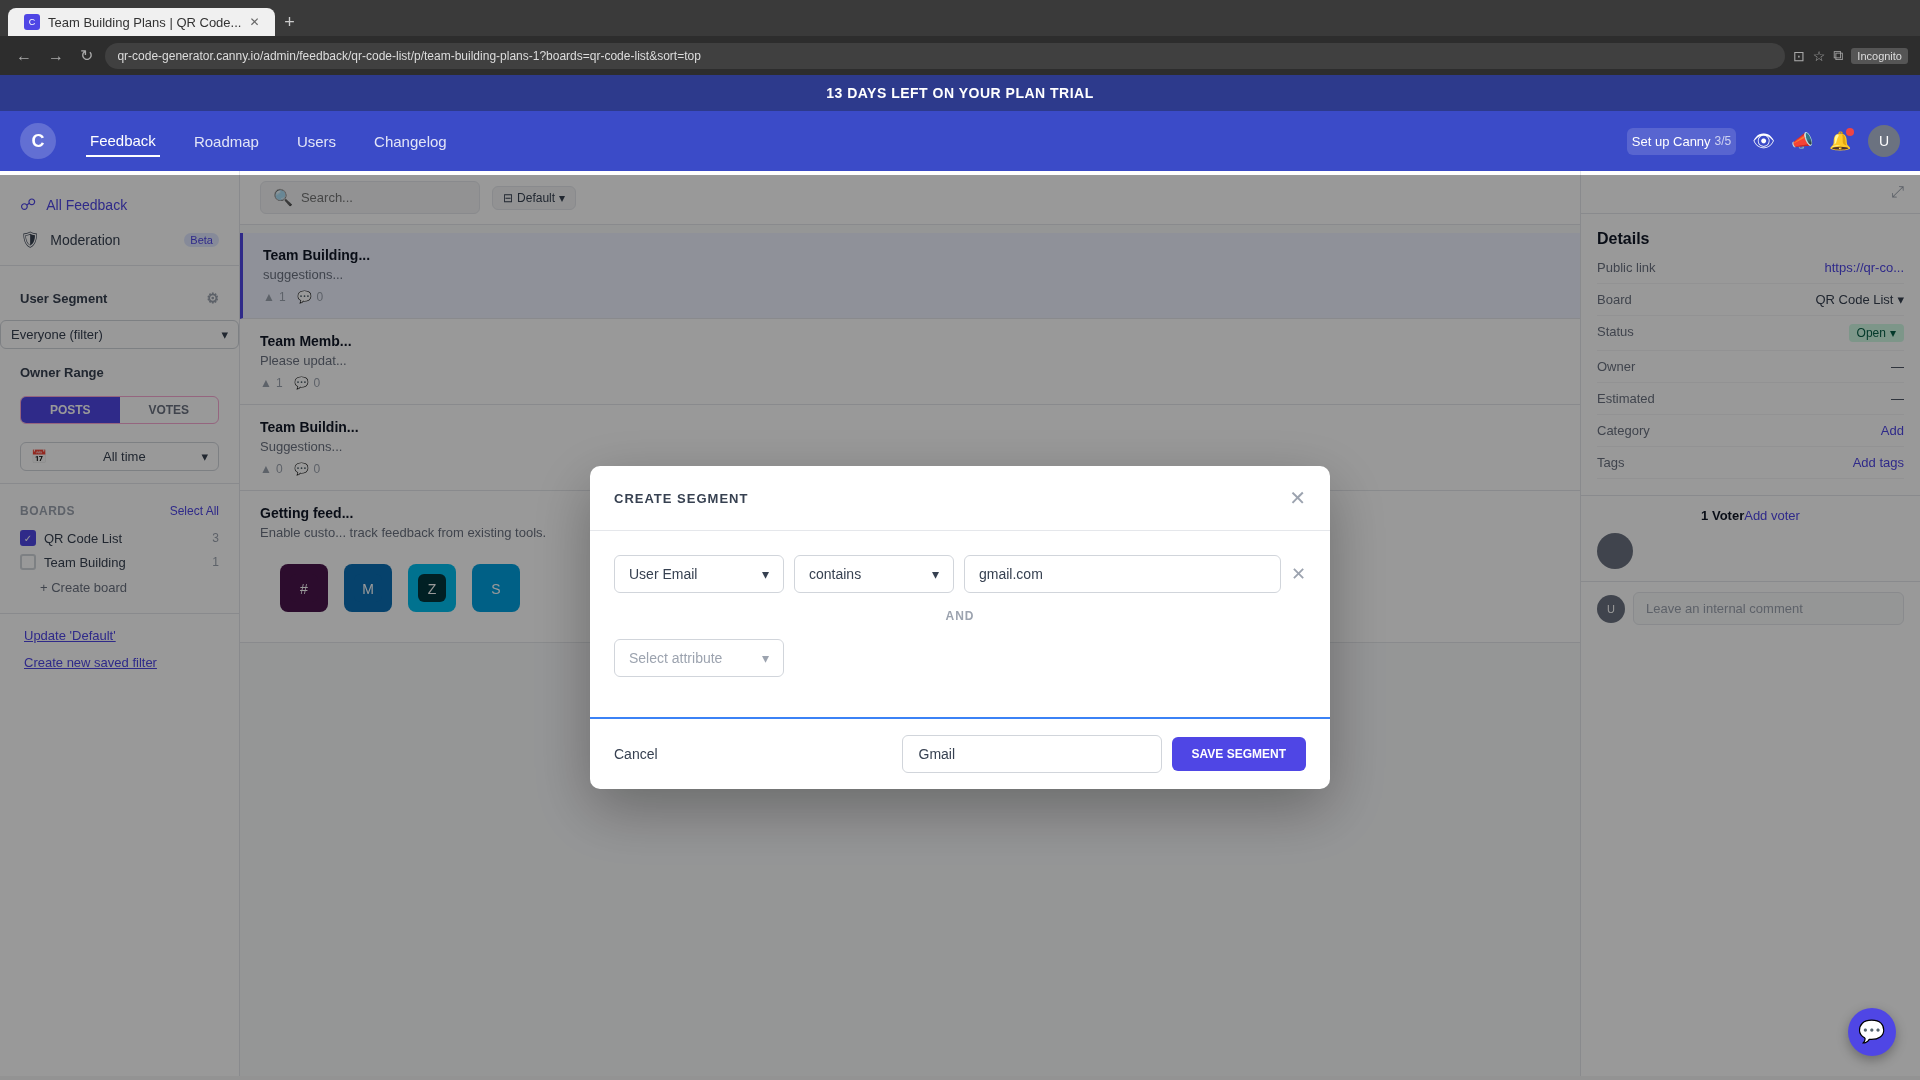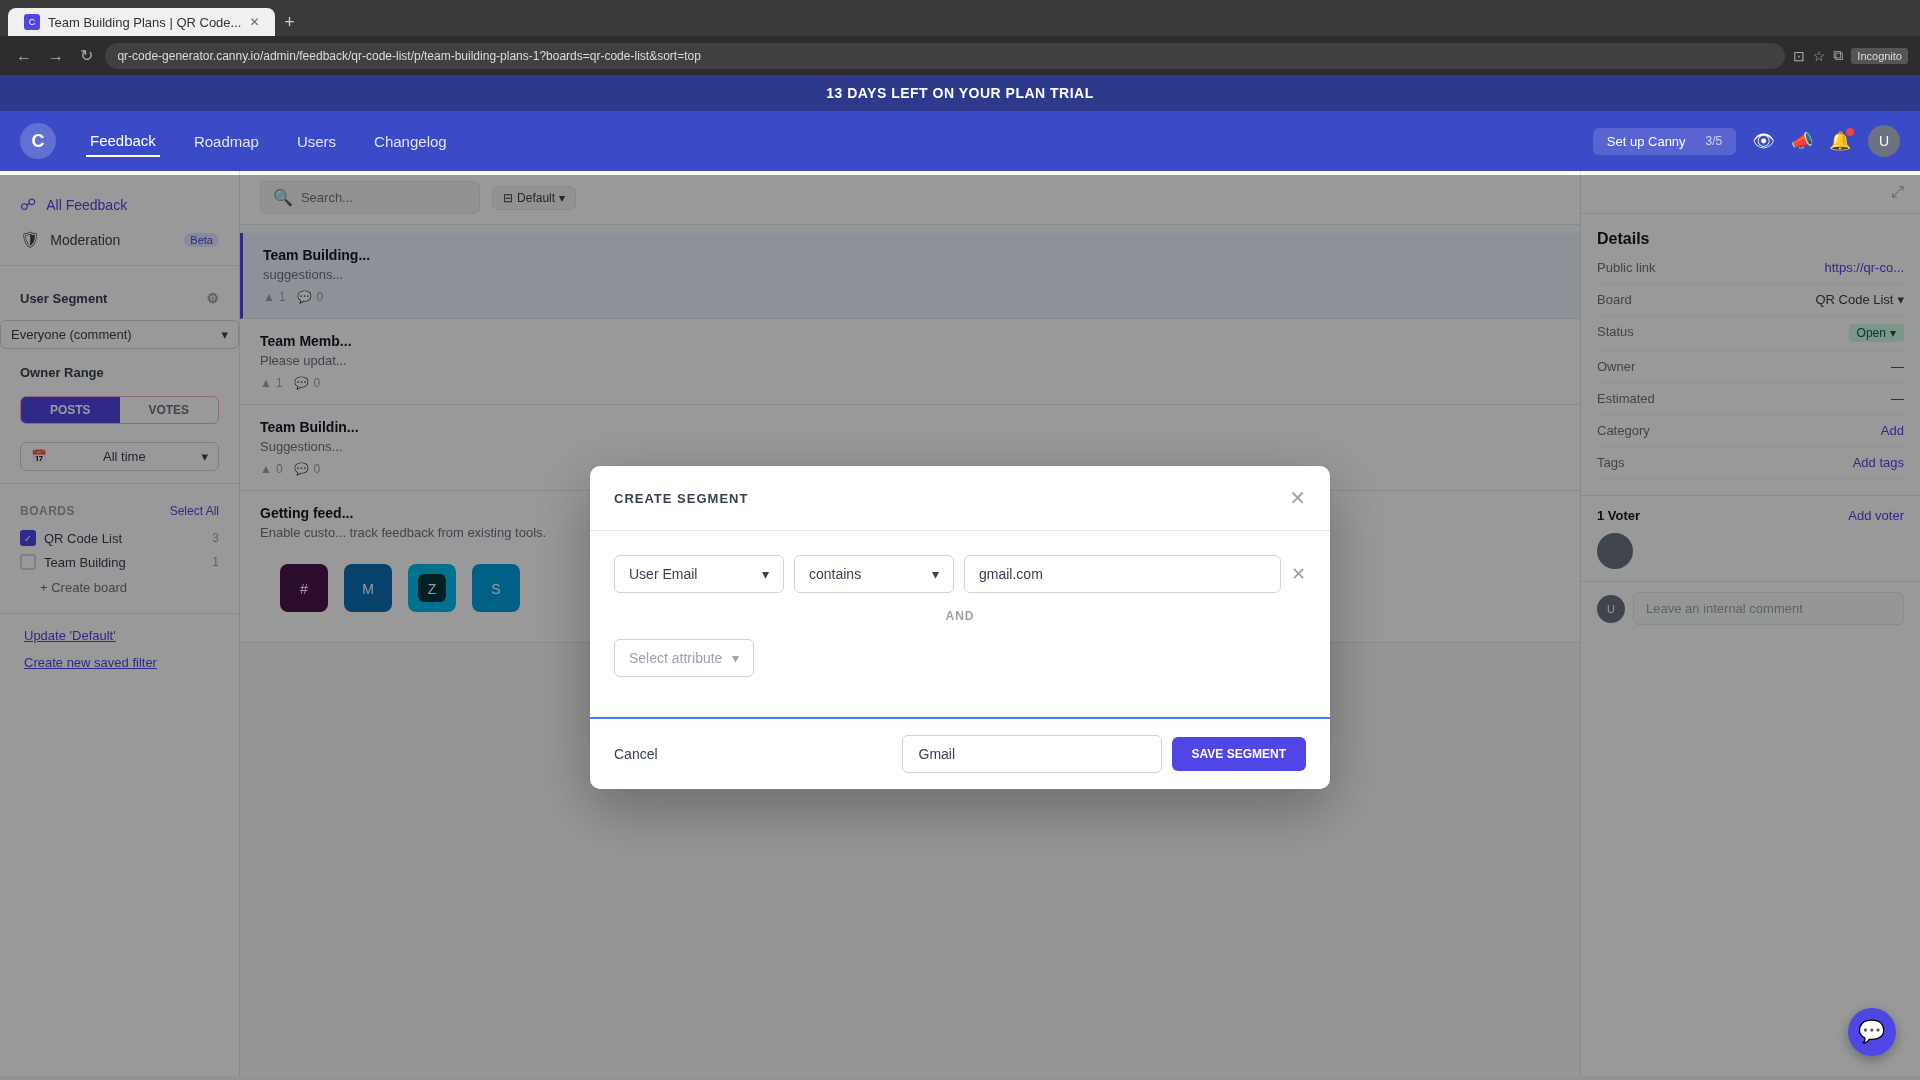--- a/index.html
+++ b/index.html
@@ -23,21 +23,21 @@
 
     
     .trial-banner { background: #2d3a8c; color: white; text-align: center; padding: 10px; font-size: 14px; font-weight: 600; letter-spacing: 0.5px; }
 
     
     .top-nav { background: #3b4bc8; height: 60px; display: flex; align-items: center; padding: 0 20px; gap: 30px; position: relative; }
     .top-nav-logo { width: 36px; height: 36px; }
     .top-nav-item { color: rgba(255,255,255,0.85); font-size: 15px; cursor: pointer; padding: 6px 4px; }
     .top-nav-item.active { color: white; border-bottom: 2px solid white; }
     .top-nav-right { margin-left: auto; display: flex; align-items: center; gap: 16px; }
-    .setup-canny { background: rgba(255,255,255,0.15); border-radius: 6px; padding: 6px 14px; color: white; font-size: 13px; display: flex; align-items: center; gap: 20px; cursor: pointer; justify-content: flex-end; }
+    .setup-canny { background: rgba(255,255,255,0.15); border-radius: 6px; padding: 6px 5px; color: white; font-size: 13px; display: flex; align-items: center; gap: 4px; cursor: pointer; justify-content: flex-end; }
     .setup-progress { color: rgba(255,255,255,0.7); font-size: 12px; }
     .nav-icon-btn { color: white; font-size: 18px; cursor: pointer; position: relative; }
     .notification-dot { width: 8px; height: 8px; background: #ef4444; border-radius: 50%; position: absolute; top: -2px; right: -2px; }
     .avatar-btn { width: 32px; height: 32px; background: #6b7280; border-radius: 50%; cursor: pointer; overflow: hidden; display: flex; align-items: center; justify-content: center; color: white; font-size: 14px; }
 
     
     .main-layout { display: flex; height: calc(1080px - 75px - 40px - 60px); }
 
     
     .sidebar { width: 240px; background: white; border-right: 1px solid #e5e7eb; padding: 16px 0; overflow-y: auto; flex-shrink: 0; }
@@ -85,21 +85,21 @@
     .details-section { padding: 16px; }
     .details-title { font-size: 16px; font-weight: 700; color: #111827; margin-bottom: 4px; }
     .detail-row { display: flex; align-items: flex-start; justify-content: space-between; padding: 8px 0; border-bottom: 1px solid #f3f4f6; font-size: 13px; }
     .detail-label { color: #6b7280; font-weight: 500; }
     .detail-value { color: #374151; text-align: right; }
     .detail-value.link { color: #4f46e5; cursor: pointer; max-width: 160px; overflow: hidden; text-overflow: ellipsis; white-space: nowrap; }
     .detail-value.clickable { cursor: pointer; display: flex; align-items: center; gap: 4px; }
     .add-btn { color: #4f46e5; cursor: pointer; font-size: 13px; }
     .status-badge { background: #d1fae5; color: #065f46; padding: 2px 8px; border-radius: 4px; font-size: 12px; display: flex; align-items: center; gap: 4px; }
     .voter-section { padding: 12px 16px; border-top: 1px solid #e5e7eb; }
-    .voter-header { display: flex; justify-content: space-between; align-items: center; margin-bottom: 10px; font-size: 13px; }
+    .voter-header { display: flex; justify-content: center; align-items: center; margin-bottom: 10px; font-size: 13px; }
     .voter-title { font-weight: 600; color: #111827; }
     .voter-avatar { width: 36px; height: 36px; background: #6b7280; border-radius: 50%; }
     .comment-bar { padding: 10px 16px; border-top: 1px solid #e5e7eb; display: flex; align-items: center; gap: 8px; }
     .comment-avatar { width: 28px; height: 28px; background: #6b7280; border-radius: 50%; flex-shrink: 0; overflow: hidden; display: flex; align-items: center; justify-content: center; color: white; font-size: 11px; }
     .comment-input-wrapper { flex: 1; background: #f9fafb; border: 1px solid #e5e7eb; border-radius: 6px; padding: 8px 12px; font-size: 13px; color: #9ca3af; cursor: text; }
 
     
     .modal-overlay { position: absolute; top: 0; left: 0; right: 0; bottom: 0; background: rgba(0,0,0,0.4); z-index: 100; display: flex; align-items: center; justify-content: center; }
 
     
@@ -108,21 +108,21 @@
     .modal-title { font-size: 13px; font-weight: 700; color: #374151; letter-spacing: 1px; text-transform: uppercase; }
     .modal-close { color: #9ca3af; cursor: pointer; font-size: 20px; background: none; border: none; }
     .modal-body { padding: 24px; }
     .condition-row { display: flex; align-items: center; gap: 10px; margin-bottom: 16px; }
     .modal-select { border: 1px solid #d1d5db; border-radius: 6px; padding: 10px 14px; font-size: 14px; color: #374151; background: white; cursor: pointer; display: flex; align-items: center; justify-content: space-between; }
     .modal-select-attr { width: 170px; }
     .modal-select-op { width: 160px; }
     .modal-value-input { flex: 1; border: 1px solid #d1d5db; border-radius: 6px; padding: 10px 14px; font-size: 14px; color: #374151; }
     .condition-remove { color: #9ca3af; cursor: pointer; font-size: 18px; background: none; border: none; flex-shrink: 0; }
     .and-divider { text-align: center; font-size: 12px; font-weight: 600; color: #9ca3af; letter-spacing: 1px; margin: 4px 0 16px; }
-    .select-attribute-btn { border: 1px solid #d1d5db; border-radius: 6px; padding: 10px 14px; font-size: 14px; color: #9ca3af; background: white; cursor: pointer; display: flex; align-items: center; justify-content: space-between; width: 140px; }
+    .select-attribute-btn { border: 1px solid #d1d5db; border-radius: 6px; padding: 10px 14px; font-size: 14px; color: #9ca3af; background: white; cursor: pointer; display: flex; align-items: center; justify-content: space-between; width: 170px; }
     .modal-footer { padding: 16px 24px; border-top: 2px solid #3b82f6; display: flex; align-items: center; justify-content: space-between; }
     .cancel-btn { background: none; border: none; color: #374151; font-size: 14px; cursor: pointer; padding: 8px 0; }
     .segment-name-input { border: 1px solid #d1d5db; border-radius: 6px; padding: 10px 16px; font-size: 14px; color: #374151; width: 260px; outline: none; }
     .save-segment-btn { background: #4f46e5; color: white; border: none; border-radius: 6px; padding: 10px 20px; font-size: 12px; font-weight: 600; cursor: pointer; }
 
     
     .chat-btn { position: fixed; bottom: 24px; right: 24px; width: 48px; height: 48px; background: #4f46e5; border-radius: 50%; display: flex; align-items: center; justify-content: center; color: white; font-size: 22px; cursor: pointer; box-shadow: 0 4px 12px rgba(0,0,0,0.3); z-index: 200; }
 
     
     .integrations-bar { display: flex; gap: 16px; padding: 16px 20px; align-items: center; }
@@ -203,21 +203,21 @@
 
     <div class="sidebar-divider"></div>
 
     <div class="sidebar-section">
       <div class="sidebar-section-title">
         <span>User Segment</span>
         <span class="sidebar-section-icon">⚙</span>
       </div>
     </div>
     <div class="filter-select">
-      <span>Everyone (comment)</span>
+      <span>Everyone (filter)</span>
       <span>▾</span>
     </div>
 
     <div class="sidebar-section">
       <div class="sidebar-section-title">
         <span>Owner Range</span>
       </div>
     </div>
     <div class="filter-tabs">
       <div class="filter-tab active">POSTS</div>

